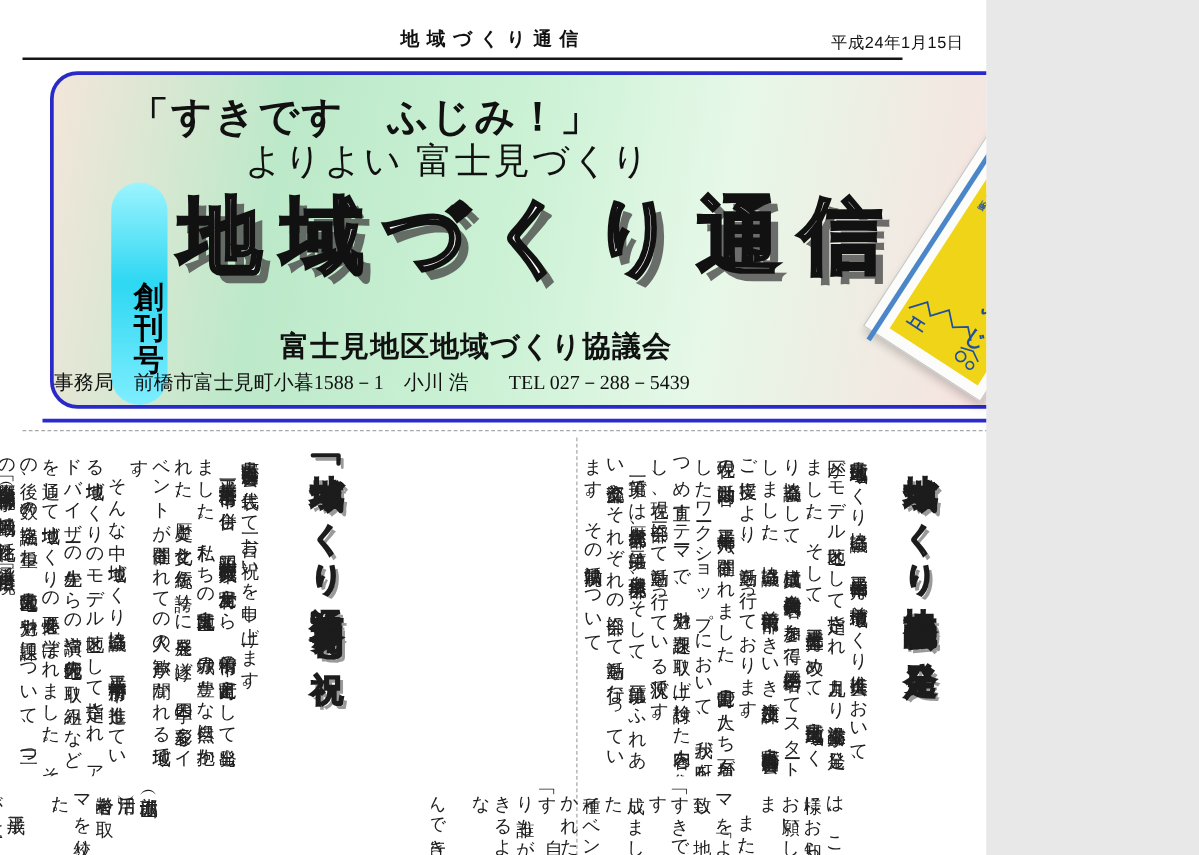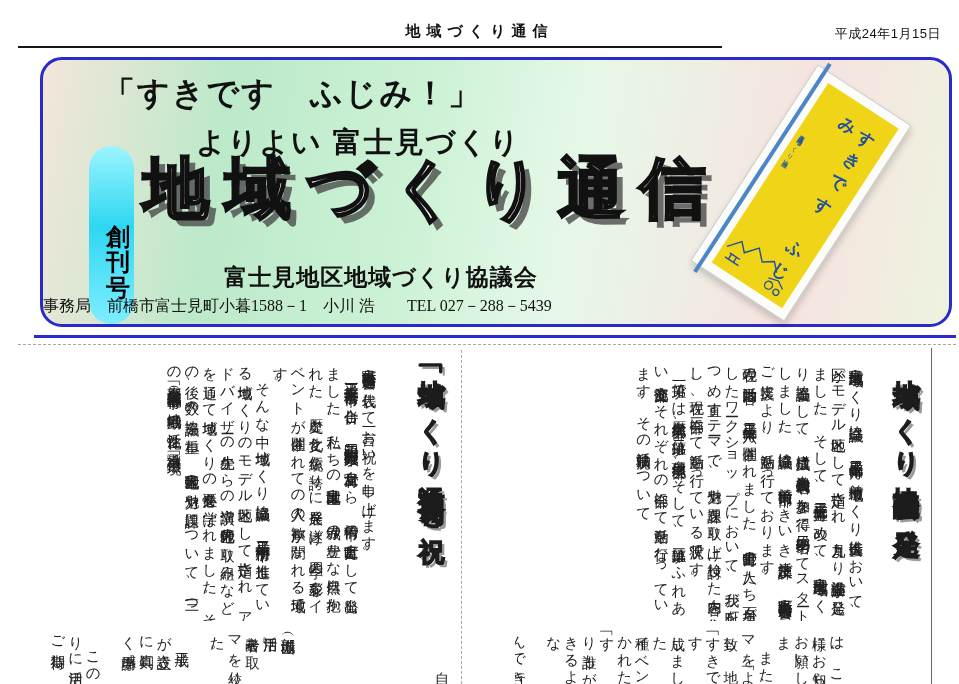--- a/index.html
+++ b/index.html
@@ -1,36 +1,36 @@
 <!DOCTYPE html>
 <html><head>
 <meta charset="utf-8">
 <style>
   html,body{margin:0;padding:0;background:#e8e8e8;}
-  .page{position:relative;width:959px;height:684px;background:#ffffff;overflow:hidden;
+  .page{position:relative;width:789px;height:684px;background:#ffffff;overflow:hidden;
         font-family:"Liberation Sans","DejaVu Sans",sans-serif;color:#111;}
 
   
   .hdr-title{position:absolute;top:22px;left:0;right:0;text-align:center;
              font-size:15px;font-weight:bold;letter-spacing:6px;}
   .hdr-date{position:absolute;top:25px;right:18px;font-size:13px;letter-spacing:0.5px;margin-left:13px;}
   .hdr-line{position:absolute;top:46px;left:18px;width:704px;border-top:2px solid #151515;}
 
   
   .banner{position:absolute;left:40px;top:57px;width:906px;height:264px;
           border:3px solid #2a2ac8;border-radius:22px;
           background:linear-gradient(100deg,#f3e6da 0%,#bce9c9 20%,#cdf2d6 42%,
                      #e6f8e8 58%,#f6e3e0 82%,#edf3df 100%);}
   .badge{position:absolute;left:46px;top:86px;width:45px;height:178px;border-radius:23px;
          background:linear-gradient(180deg,#9df4ff 0%,#2ed7f2 45%,#7feeff 100%);
          writing-mode:vertical-rl;text-orientation:upright;
          font-weight:900;font-size:24px;letter-spacing:26px;
          padding-top:18px;box-sizing:border-box;text-align:center;color:#000;}
   .slogan1{position:absolute;left:60px;top:12px;font-size:32px;font-weight:700;letter-spacing:2px;}
-  .slogan2{position:absolute;left:153px;top:63px;font-size:29px;font-weight:700;letter-spacing:2px;}
+  .slogan2{position:absolute;left:153px;top:49px;font-size:29px;font-weight:400;letter-spacing:2px;}
   .banner-title{position:absolute;left:100px;top:84px;font-size:66px;font-weight:900;
                 letter-spacing:16px;color:#fff;white-space:nowrap;
                 -webkit-text-stroke:2.5px #111;
                 text-shadow:7px 7px 0 rgba(75,75,75,0.8);}
   .org{position:absolute;left:0;right:230px;top:202px;text-align:center;
        font-size:23px;font-weight:900;letter-spacing:1px;}
   .office{position:absolute;left:0;right:190px;top:236px;text-align:left;
           font-size:16px;font-family:"Liberation Serif","DejaVu Serif",serif;}
 
   

